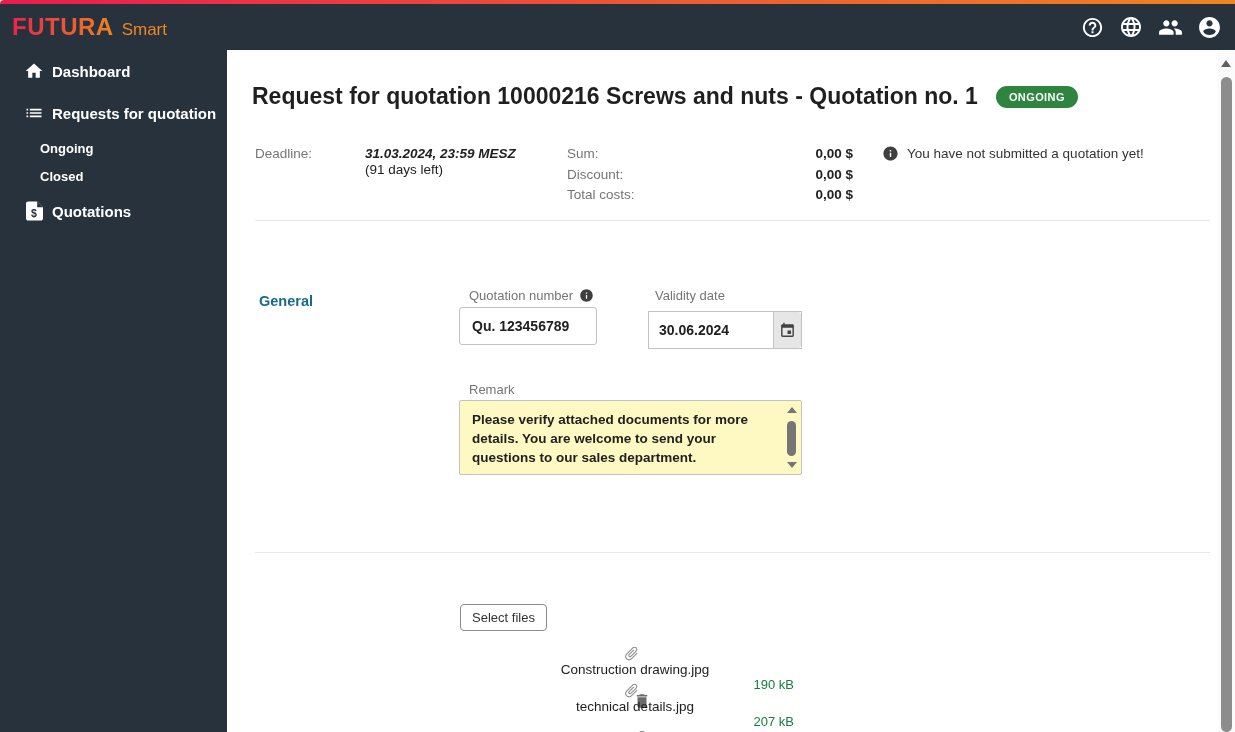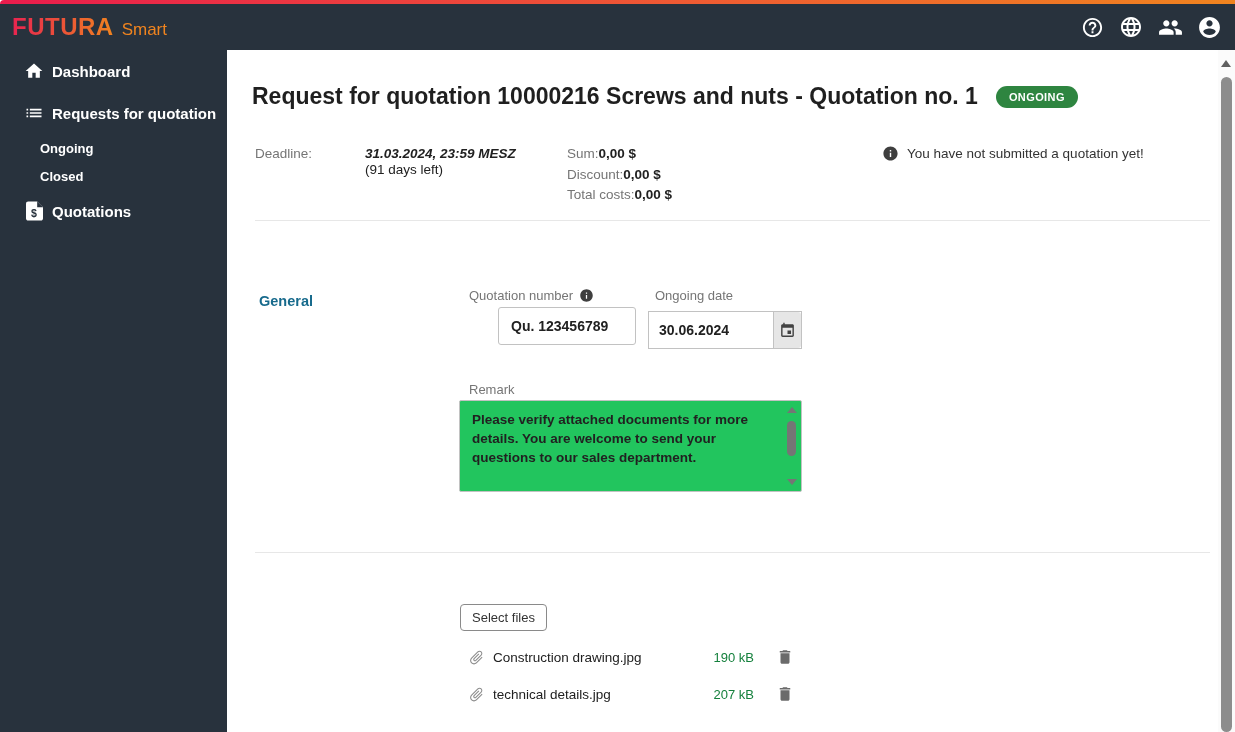--- a/index.html
+++ b/index.html
@@ -37,61 +37,61 @@
   .title-row { position:absolute; left:25px; top:33px; display:flex; align-items:center; gap:18px; }
   .page-title { font-size:23px; font-weight:bold; color:#1f1f1f; white-space:nowrap; }
   .badge { background:#2e8540; color:#ffffff; font-size:11px; font-weight:bold;
     letter-spacing:.4px; padding:5px 13px; border-radius:13px; }
   .lbl { color:#757575; font-size:13.5px; }
   .deadline-label { position:absolute; left:28px; top:96px; }
   .deadline-value { position:absolute; left:138px; top:96px; font-size:13.5px; }
   .deadline-value .dv { font-weight:bold;font-style:italic; }
   .deadline-value .dn { margin-top:1px; }
   .totals { position:absolute; left:340px; top:96px; width:286px; font-size:13.5px; }
-  .totals .trow { display:flex; justify-content:flex-start; height:20.5px; }
+  .totals .trow { display:flex; justify-content:space-between; height:20.5px; }
   .totals .tval { font-weight:bold; }
   .info-line { position:absolute; left:655px; top:95px; display:flex; align-items:center;
     gap:8px; font-size:13.5px; color:#333333; }
   .divider { position:absolute; left:28px; width:955px; height:1px; background:#e7e7e7; }
   .d1 { top:170px; } .d2 { top:502px; }
   .section-title { position:absolute; color:#176a8c; font-weight:bold; font-size:14.5px; line-height:18px; }
   .st-general { left:32px; top:242px; }
   .st-attach { left:32px; top:548px; width:170px; }
   .field-label { position:absolute; color:#757575; font-size:13px; display:flex; align-items:center; gap:6px; }
   .fl-qn { left:242px; top:238px; } .fl-vd { left:428px; top:238px; } .fl-rm { left:242px; top:332px; }
   .text-input { position:absolute; height:38px; border:1px solid #c2c2c2; border-radius:3px;
     font-family:inherit; font-size:14px; font-weight:bold; color:#212121; padding:0 12px;
     background:#ffffff; outline:none; }
-  .in-qn { left:232px; top:257px; width:138px;margin-left:39px; }
+  .in-qn { left:232px; top:257px; width:138px; }
   .vd-wrap { position:absolute; left:421px; top:261px; width:154px; height:38px;
     border:1px solid #c2c2c2; border-radius:0; display:flex; background:#fff; }
   .vd-input { flex:1; border:none; min-width:0; font-family:inherit; font-size:14px;
     font-weight:bold; color:#212121; padding:0 10px; outline:none; border-radius:3px 0 0 3px; }
   .cal-btn { width:28px; background:#e6e6e6; border:none; border-left:1px solid #c2c2c2;
     display:flex; align-items:center; justify-content:center; cursor:pointer; color:#424242;
     border-radius:0 3px 3px 0; }
-  .remark-box { position:absolute; left:232px; top:350px; width:343px; height:92px;
-    border:1px solid #c2c2c2; border-radius:2px; background:#22c55e; }
+  .remark-box { position:absolute; left:232px; top:350px; width:343px; height:75px;
+    border:1px solid #c2c2c2; border-radius:2px; background:#fef9c3; }
   .remark-text { position:absolute; left:12px; top:9px; right:28px;
     font-size:13.5px; font-weight:bold; line-height:19px; color:#212121; }
   .remark-scroll { position:absolute; top:1px; right:1px; bottom:1px; width:17px; }
   .arrow-up, .arrow-down { position:absolute; left:4px; width:0; height:0;
     border-left:5px solid transparent; border-right:5px solid transparent; cursor:pointer; }
   .arrow-up { top:5px; border-bottom:6px solid #757575; }
   .arrow-down { bottom:5px; border-top:6px solid #757575; }
   .remark-thumb { position:absolute; left:4px; top:19px; width:9px; height:35px;
     background:#757575; border-radius:5px; cursor:pointer; }
   .select-files { position:absolute; left:233px; top:554px; width:87px; height:27px;
     background:#ffffff; border:1px solid #8a8a8a; border-radius:4px; font-family:inherit;
     font-size:13px; color:#333333; cursor:pointer; }
   .dropzone { position:absolute; left:329px; top:554px; width:246px; height:27px;
     background:#ececec; font-size:13px; color:#555555; line-height:27px;
     text-align:right; padding-right:10px; }
   .file-row { position:absolute; left:241px; width:326px; height:24px;
-    display:flex; align-items:center; }
+    display:flex; align-items:center;flex-direction:column; }
   .fr1 { top:595px; } .fr2 { top:632px; }
   .clip { color:#8c8c8c; transform:rotate(45deg); display:flex; }
   .file-name { margin-left:8px; font-size:13.5px; color:#212121; }
   .file-size { margin-left:auto; font-size:13px; color:#15803d; }
   .trash-btn { margin-left:22px; background:none; border:none; cursor:pointer;
     color:#6b6b6b; display:flex; padding:0; }
   
   .page-scrollbar { position:absolute; right:0; top:50px; width:17px; height:682px; background:#fbfbfb; }
   .ps-up { position:absolute; top:10px; left:3px; width:0; height:0;
     border-left:5.5px solid transparent; border-right:5.5px solid transparent;
@@ -212,21 +212,21 @@
   <div class="field-label fl-qn">
     <span>Quotation number</span>
     <span class="iicon">
       <svg width="15" height="15" viewBox="0 0 24 24" fill="#3f3f3f">
           <path d="M12 2C6.48 2 2 6.48 2 12s4.48 10 10 10 10-4.48 10-10S17.52 2 12 2zm1 15h-2v-6h2v6zm0-8h-2V7h2v2z"></path>
         </svg>
     </span>
   </div>
   <input class="text-input in-qn" value="Qu. 123456789" style="">
 
-  <div class="field-label fl-vd">Ongoing date</div>
+  <div class="field-label fl-vd">Validity date</div>
   <div class="vd-wrap">
     <input class="vd-input" value="30.06.2024" style="">
     <button class="cal-btn">
       <span class="iicon">
         <svg width="17" height="17" viewBox="0 0 24 24" fill="currentColor">
             <path d="M17 12h-5v5h5v-5zM16 1v2H8V1H6v2H5c-1.11 0-1.99.9-1.99 2L3 19c0 1.1.89 2 2 2h14c1.1 0 2-.9 2-2V5c0-1.1-.9-2-2-2h-1V3h-2zm3 18H5V8h14v11z"></path>
           </svg>
       </span>
     </button>
   </div>

